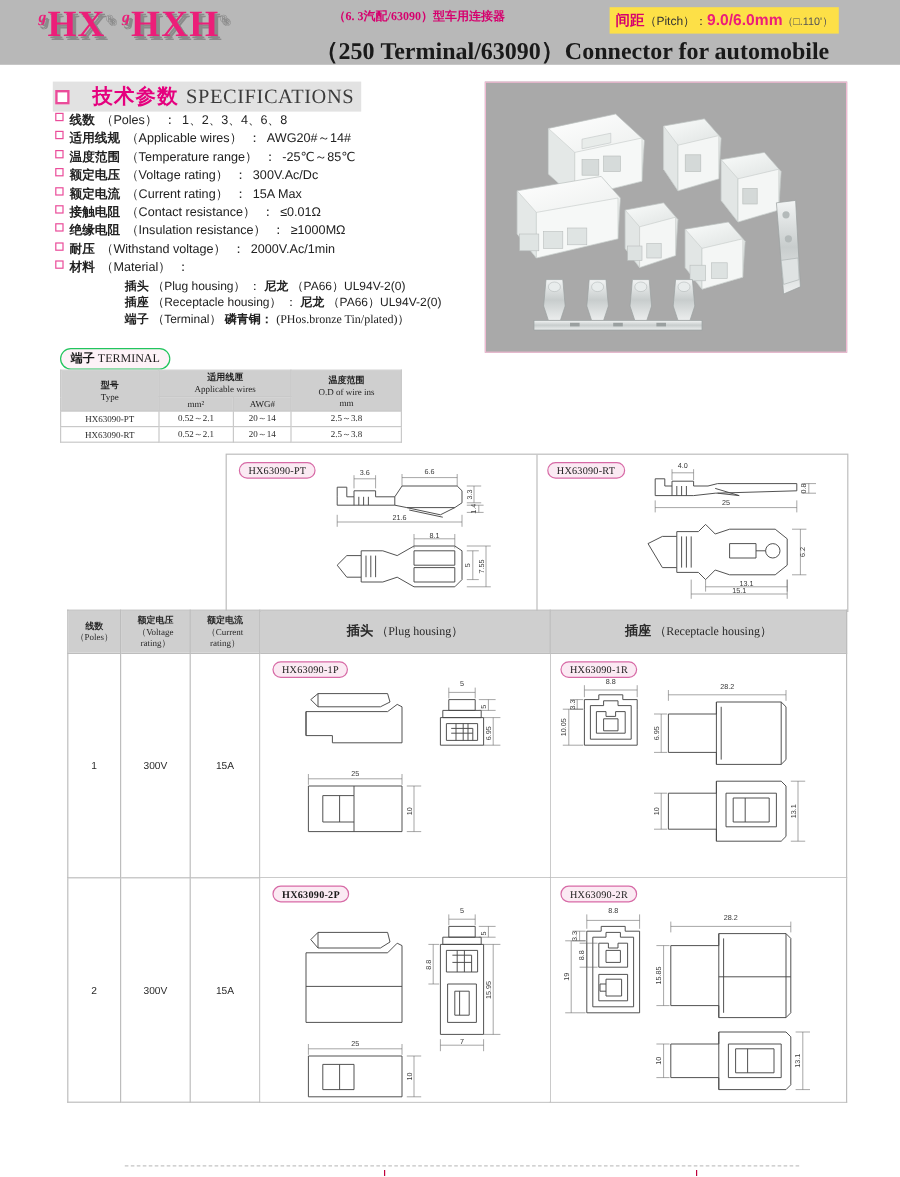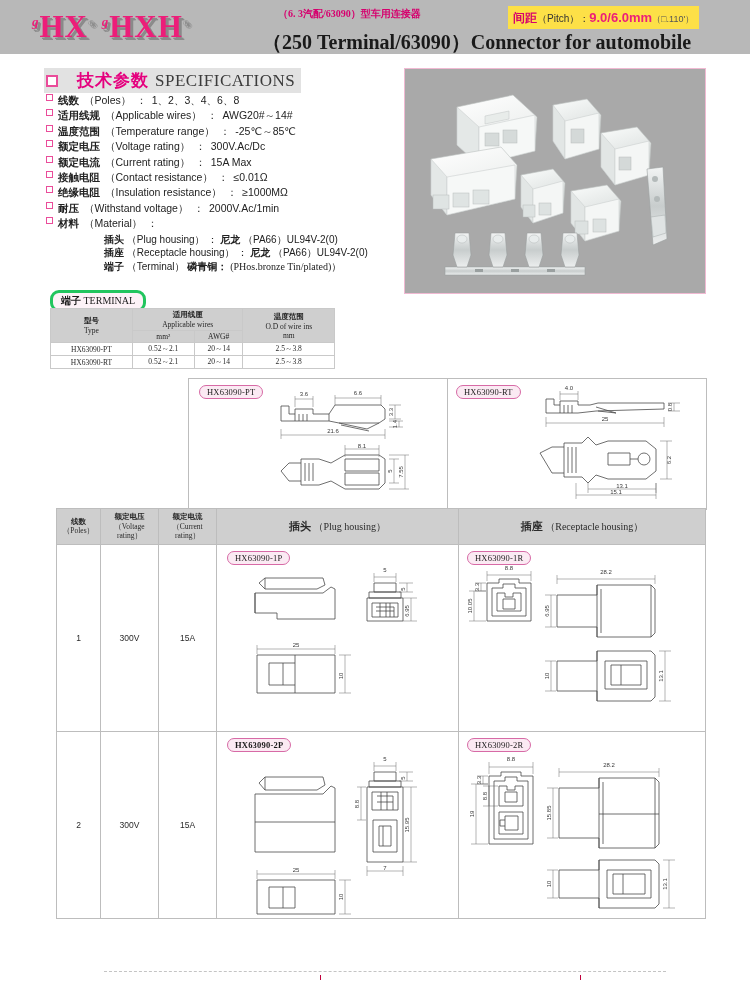--- a/index.html
+++ b/index.html
@@ -9,21 +9,21 @@
     color:#2a2a2a;
   }
 
   
   .header{
     position:absolute;left:0;top:0;width:750px;height:54px;
     background:#b8b8b8;
   }
   .logo-wrap{
     position:absolute;left:32px;top:4px;height:44px;
-    display:flex;align-items:center;
+    display:flex;align-items:flex-start;
   }
   .logo-text{
     font-family:"Liberation Serif","DejaVu Serif",serif;
     font-weight:bold;font-size:31px;letter-spacing:1px;
     color:#ec1e79;
     text-shadow:2px 2px 0 #8a8a8a, 3px 3px 0 #8a8a8a;
     line-height:1;
   }
   .logo-text .sm{font-size:13px;vertical-align:super;font-style:italic;}
   .reg{font-size:9px;vertical-align:super;color:#8a8a8a;}
@@ -90,21 +90,21 @@
   
   .photo{
     position:absolute;left:404px;top:68px;width:300px;height:224px;
     border:1px solid #f0b9d2;background:#a9a9a9;overflow:hidden;
   }
   .photo svg{display:block;}
 
   
   .term-badge{
     position:absolute;left:50px;top:290px;
-    border:3px solid #22c55e;border-radius:9px;background:#fdf2f7;
+    border:1px solid #22c55e;border-radius:9px;background:#fdf2f7;
     padding:1px 8px;font-size:10px;white-space:nowrap;
     font-family:"Liberation Serif","DejaVu Serif",serif;color:#1a1a1a;
   }
   .term-badge .cn{font-family:"DejaVu Sans",sans-serif;font-weight:bold;}
   .term-table{
     position:absolute;left:50px;top:308px;width:285px;
     border-collapse:collapse;font-size:7.5px;
   }
   .term-table th,.term-table td{
     border:1px solid #c9c9c9;text-align:center;padding:1px 2px;

